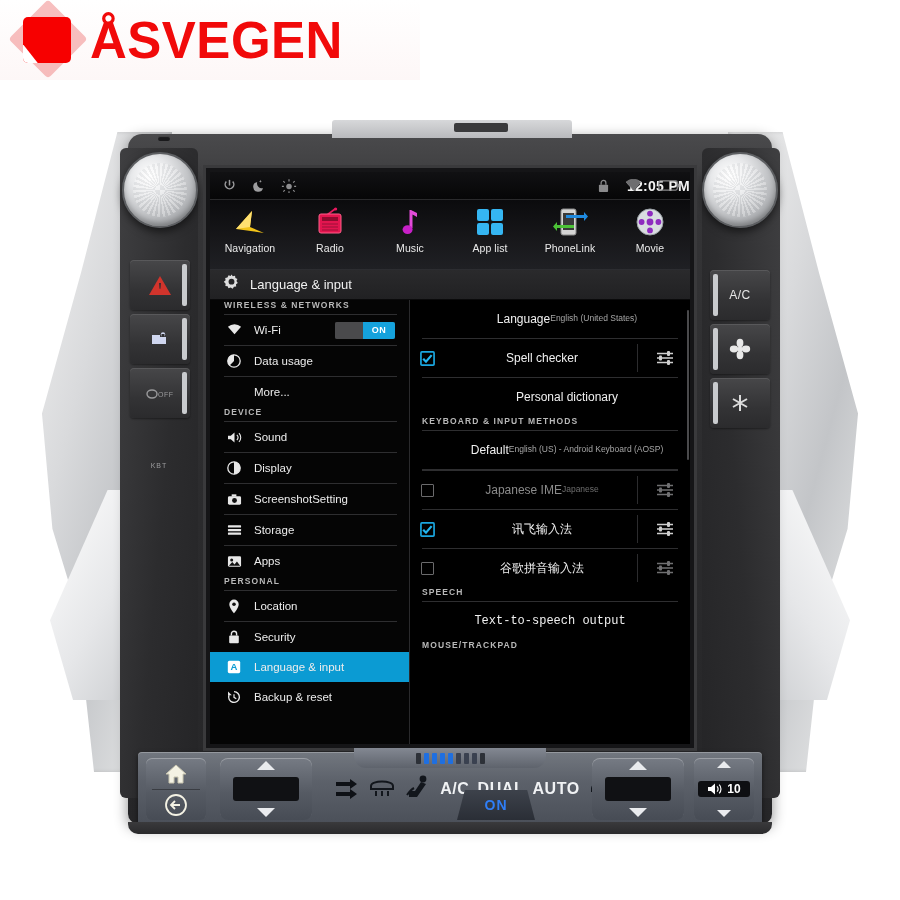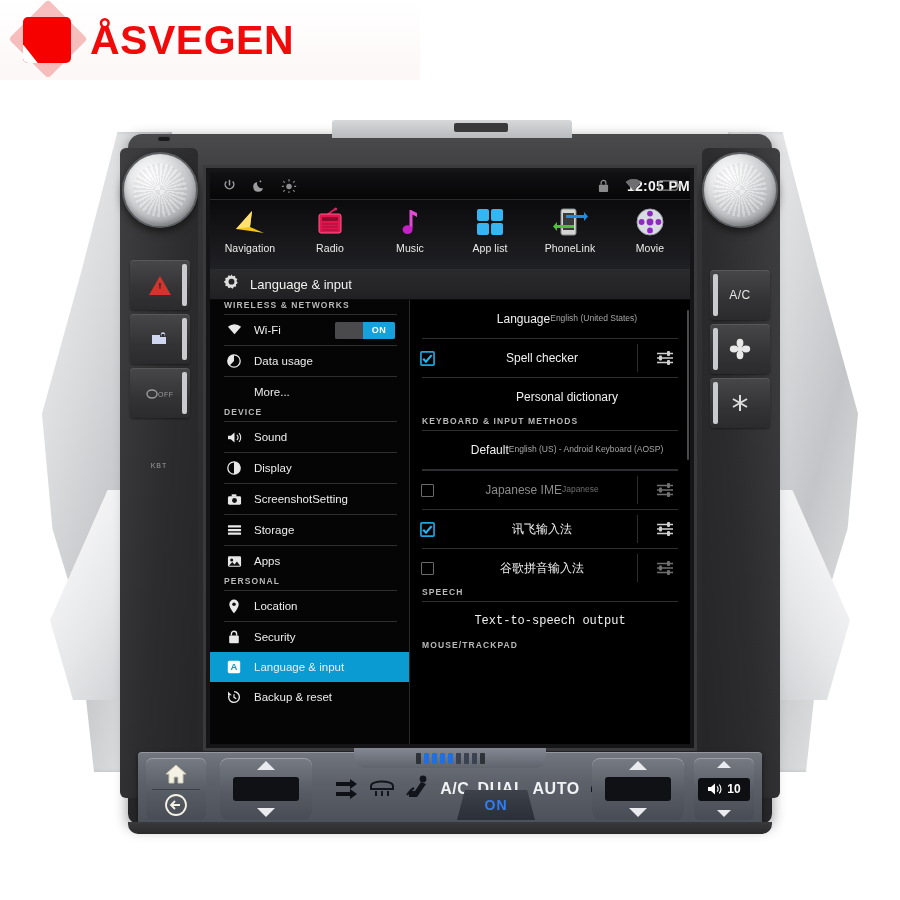--- a/index.html
+++ b/index.html
@@ -28,21 +28,21 @@
   }
   .brand-slash {
     position: absolute; left: 9px; top: 10px; width: 48px; height: 46px;
     overflow:hidden; border-radius:5px;
   }
   .brand-slash:after{
     content:""; position:absolute; left:-12px; top:-8px; width:16px; height:86px;
     background:#ffffff; transform: rotate(-38deg);
   }
   .brand-text {
-    font-size: 41px; font-weight: 700; color: #f10a0a; letter-spacing: .5px;
+    font-size: 51px; font-weight: 700; color: #f10a0a; letter-spacing: .5px;
     line-height: 1; margin-left: 4px; font-family: "Liberation Sans", sans-serif;
   }
 
   
   .unit { position:absolute; left:42px; top:110px; width:816px; height:740px; }
 
   
   .wing {
     position:absolute; background:linear-gradient(105deg,#f2f2f2 0%,#d9dadc 35%,#c3c5c8 60%,#eceded 100%);
   }
@@ -267,21 +267,21 @@
   .arrow-up{ border-bottom:9px solid #e9ebee; }
   .arrow-dn{ border-top:9px solid #e9ebee; }
 
   .volcol{
     position:absolute; right:8px; top:6px; width:60px; height:62px;
     background:linear-gradient(180deg,#767b84,#565b64 55%,#474c55);
     border-radius:6px; display:flex; flex-direction:column; align-items:center; justify-content:space-between;
     padding:3px 0; box-shadow: inset 0 1px 0 rgba(255,255,255,.28);
   }
   .volbox{
-    width:52px; height:23px; background:#0e0f12; border-radius:3px;
+    width:52px; height:16px; background:#0e0f12; border-radius:3px;
     display:flex; align-items:center; justify-content:center; gap:4px;
     color:#ffffff; font-size:12px; font-weight:700;
   }
   .hv-center{
     position:absolute; left:172px; right:80px; top:4px; bottom:4px;
     display:flex; align-items:center; justify-content:center; gap:8px;
   }
   .hv-lbl{ color:#f0f2f4; font-size:16px; font-weight:700; letter-spacing:.6px; }
   .on-btn{
     width:78px; height:30px; background:linear-gradient(180deg,#3d424b,#2a2e36);

